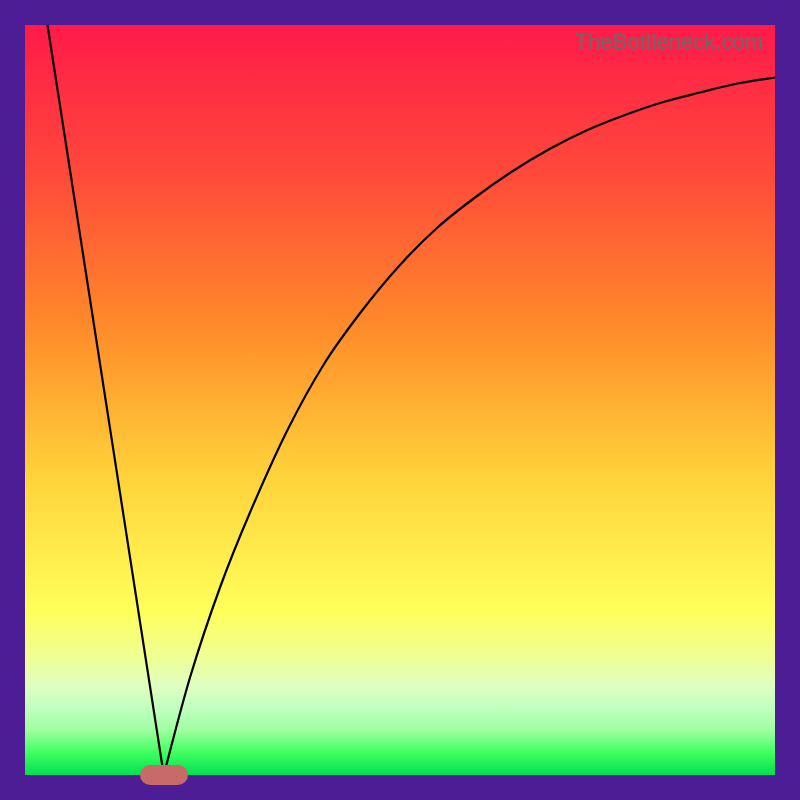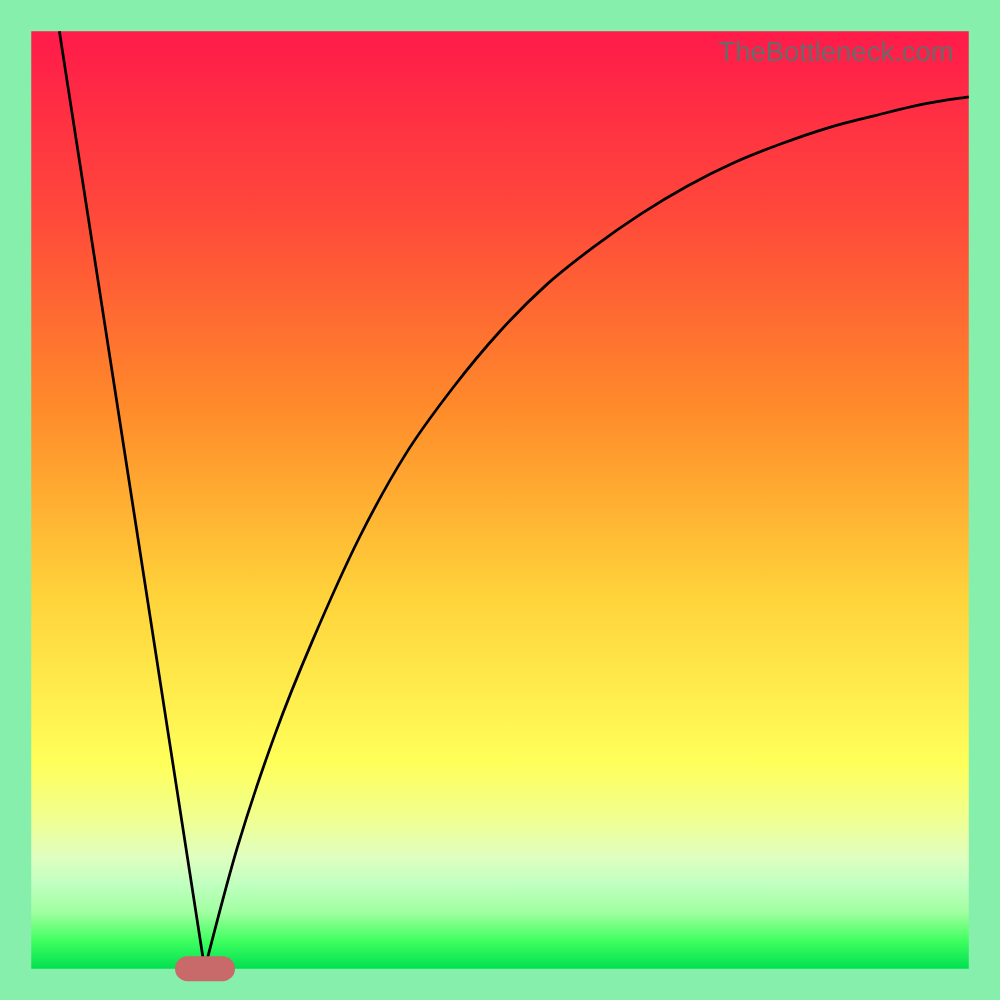--- a/index.html
+++ b/index.html
@@ -1,17 +1,17 @@
 <!DOCTYPE html>
 <html><head>
 <meta charset="utf-8">
 <style>
   * { margin: 0; padding: 0; box-sizing: border-box; }
   body { width: 800px; height: 800px; overflow: hidden; font-family: Arial, sans-serif; }
-  .container { width: 800px; height: 800px; position: relative; background: #86efac; }
+  .container { width: 800px; height: 800px; position: relative; background: #4c1d95; }
   .plot-area {
     position: absolute;
     left: 25px;
     top: 25px;
     width: 750px;
     height: 750px;
     background: linear-gradient(to bottom,
       #ff1a4a 0%,
       #ff4a3a 20%,
       #ff8a2a 40%,

